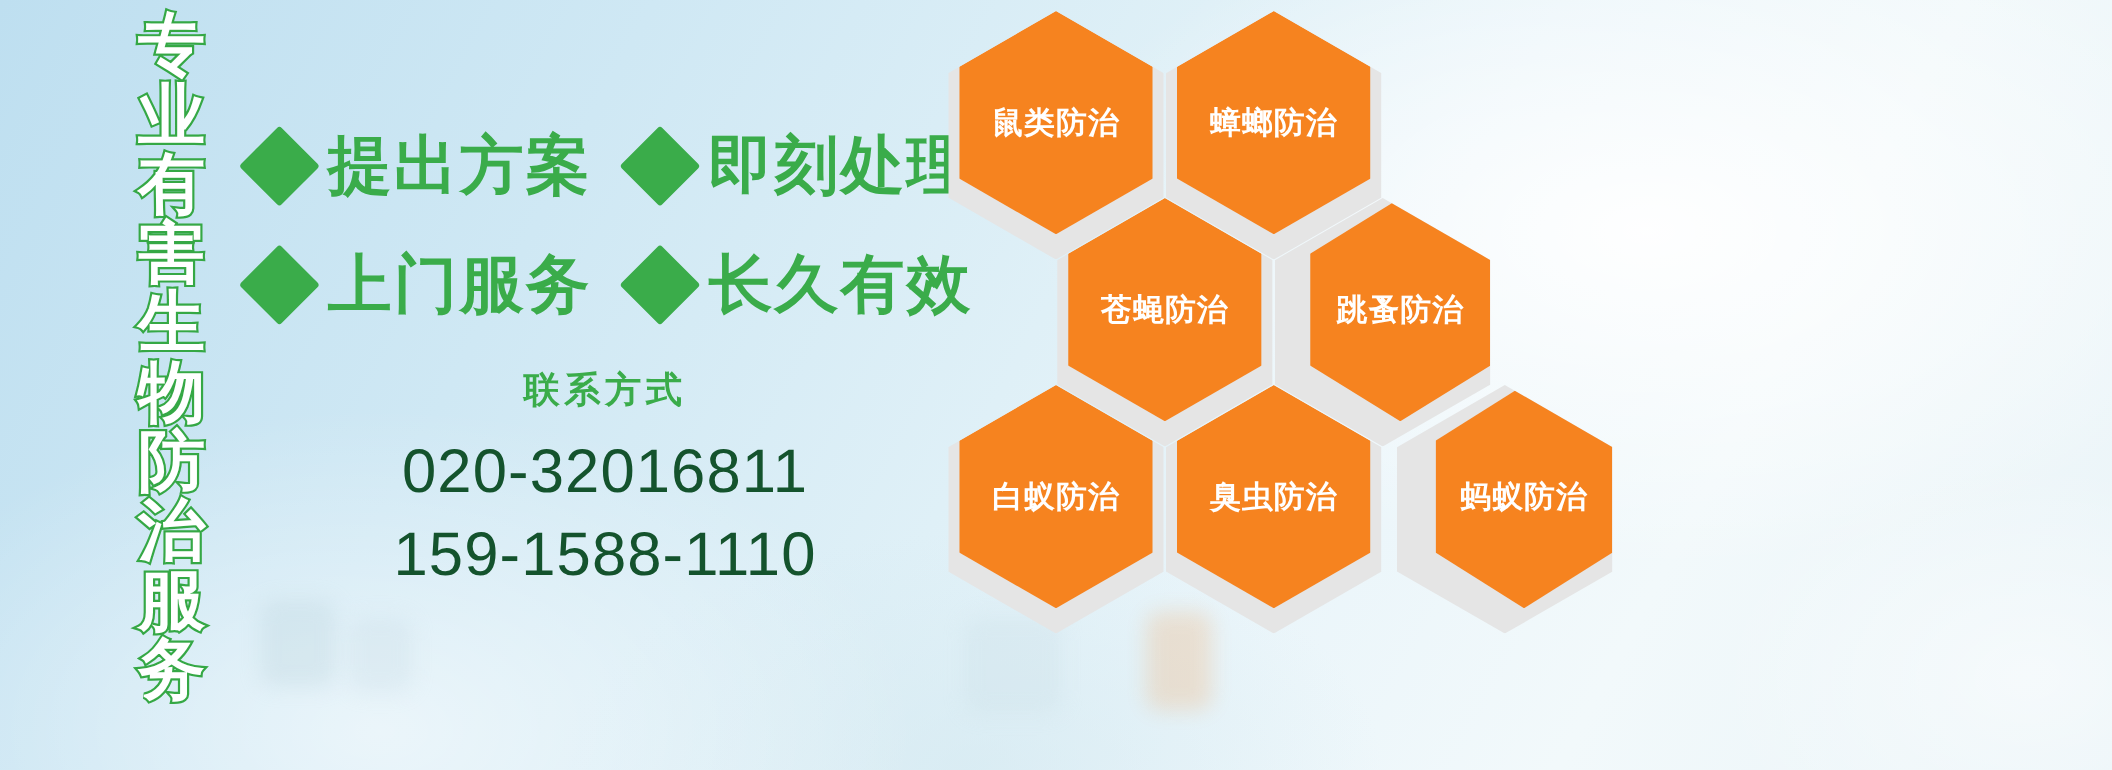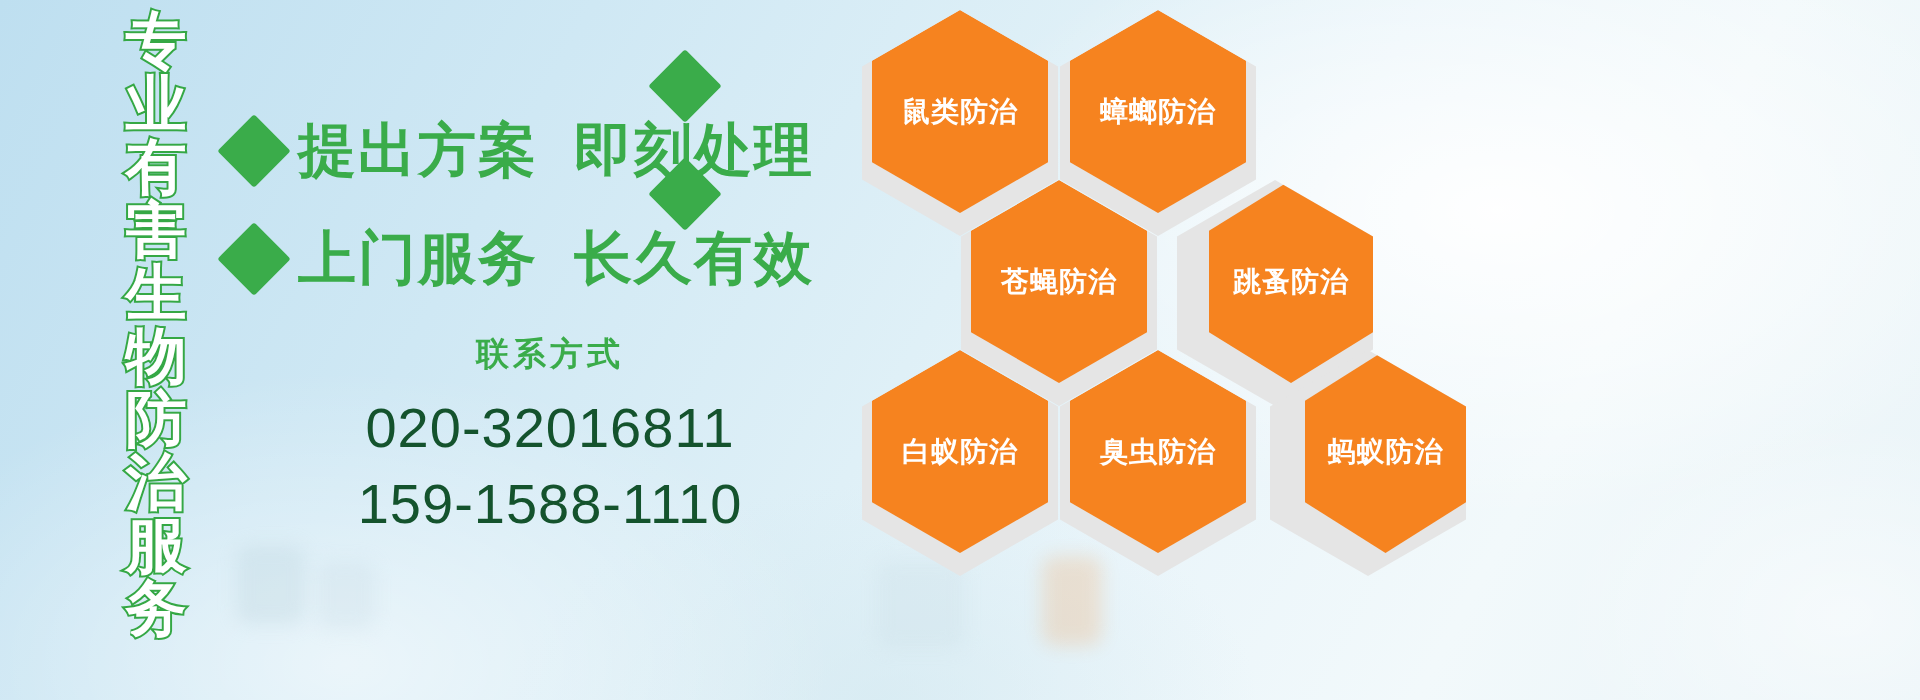--- a/index.html
+++ b/index.html
@@ -37,21 +37,21 @@
     -webkit-text-stroke:4px #35a845;
     paint-order:stroke fill;
     letter-spacing:0;
     text-align:center;
   }
 
   
   .features { position:absolute; left:228px; top:82px; width:650px; }
   .feature-row { display:flex; align-items:flex-end; height:108px; }
   .feature-item { display:flex; align-items:center; }
-  .feature-item + .feature-item { margin-left:36px;flex-direction:column; }
+  .feature-item + .feature-item { margin-left:36px; }
   .diamond-icon {
     width:52px; height:52px; background:#3aac4a;
     transform:rotate(45deg); border-radius:3px;
     flex:0 0 auto; margin-right:18px;
   }
   .feature-label {
     font-size:58px; font-weight:bold; color:#3aac4a;
     letter-spacing:2px; white-space:nowrap;
   }
 
@@ -151,21 +151,21 @@
     <div class="hex-inner">
       <span class="hex-label">蟑螂防治</span>
     </div>
   </div>
 
   <div class="hex" style="left:99px; top:180px;">
     <div class="hex-inner">
       <span class="hex-label">苍蝇防治</span>
     </div>
   </div>
-  <div class="hex" style="left:315px;top:180px;padding-left:32px;">
+  <div class="hex" style="left:297px;top:180px;padding-left:32px;">
     <div class="hex-inner">
       <span class="hex-label">跳蚤防治</span>
     </div>
   </div>
 
   <div class="hex" style="left:0px;  top:350px;">
     <div class="hex-inner">
       <span class="hex-label">白蚁防治</span>
     </div>
   </div>

